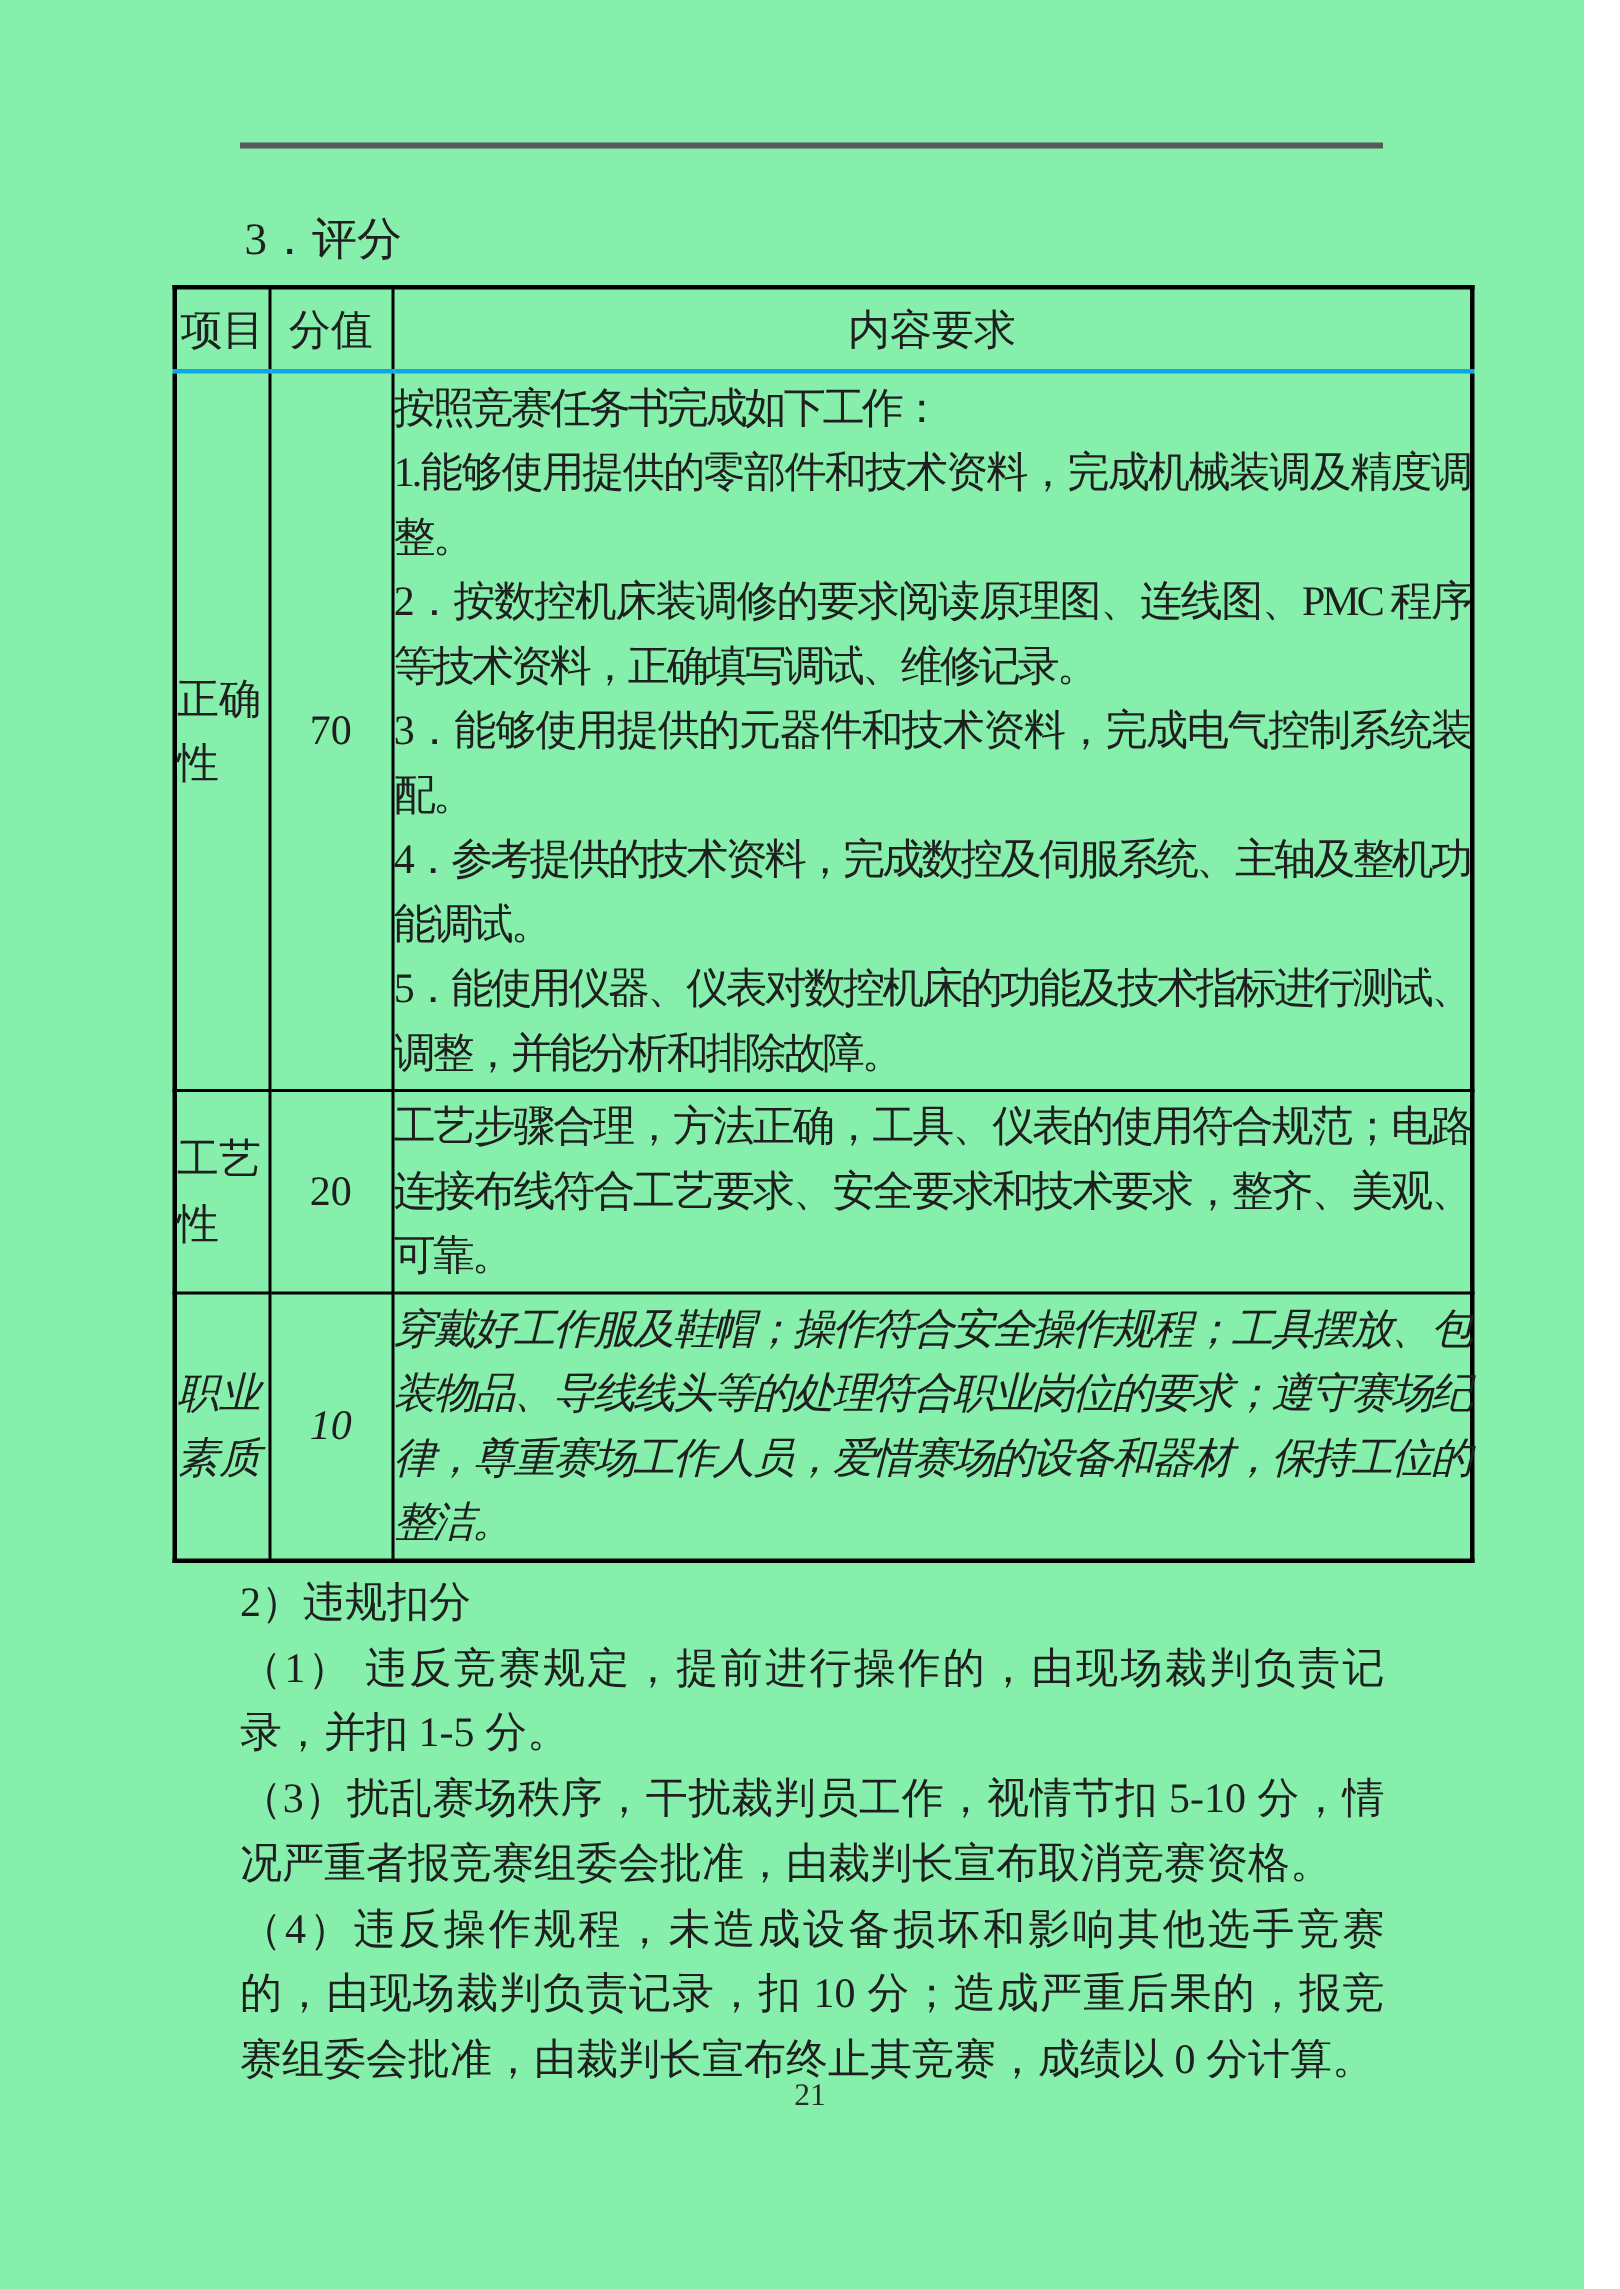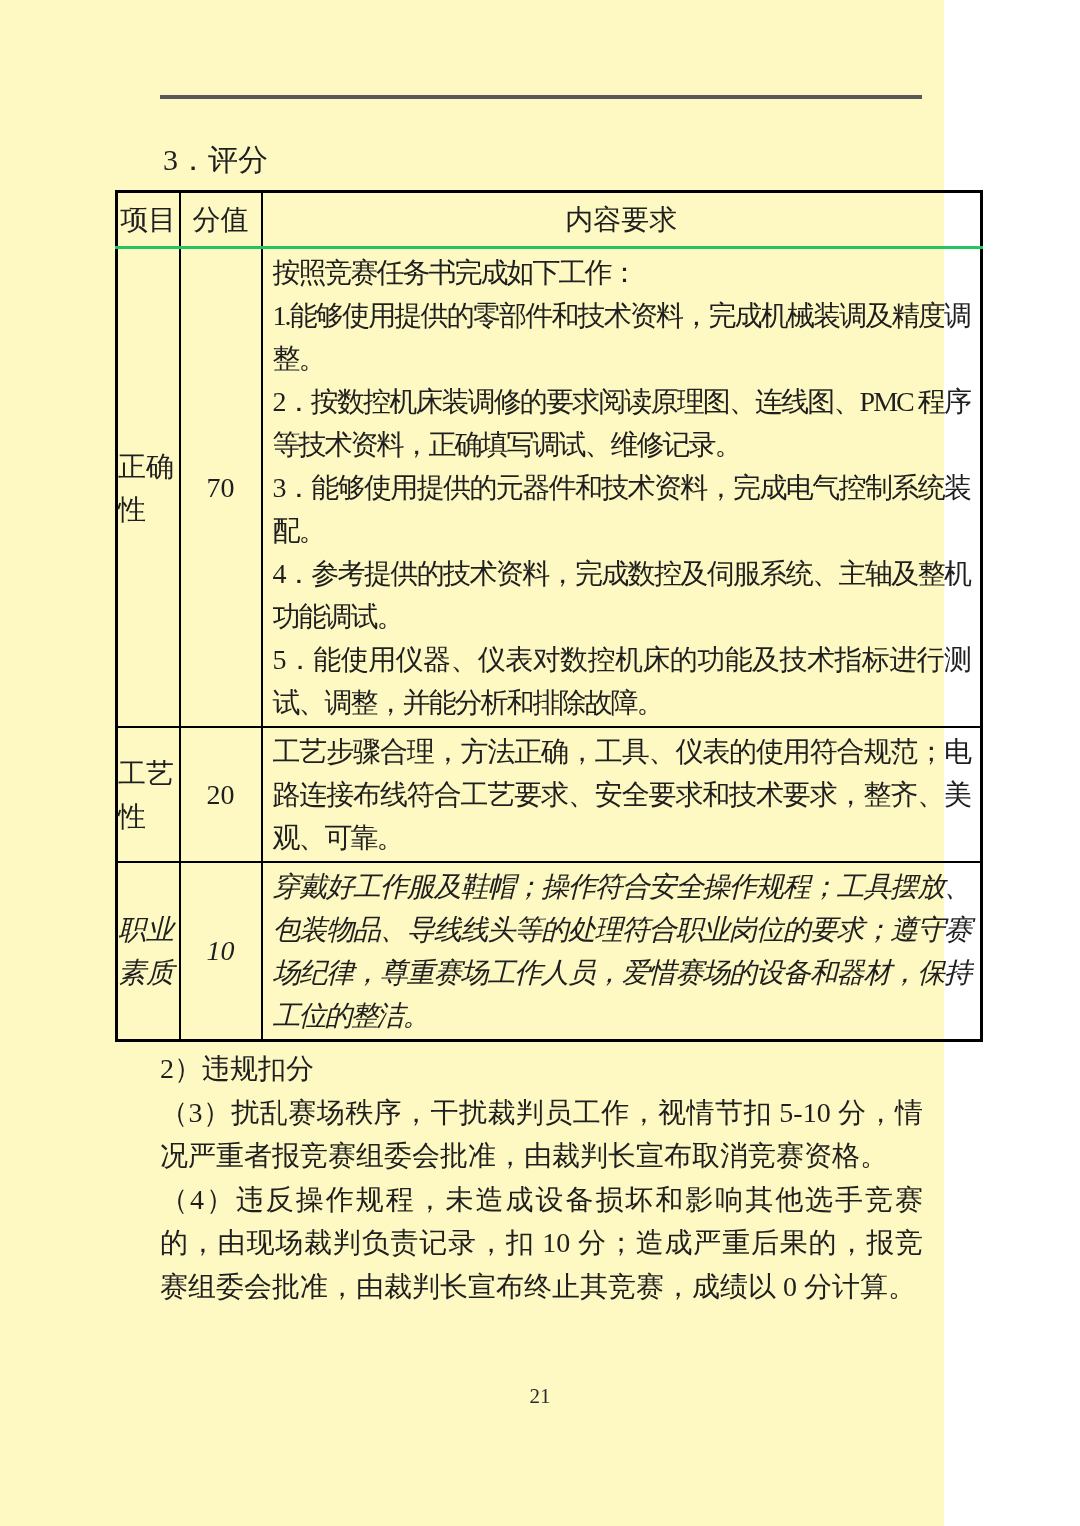--- a/index.html
+++ b/index.html
@@ -9,23 +9,23 @@
   body {
     width: 1080px;
     height: 1526px;
     background: #ffffff;
     font-family: "Liberation Serif", "DejaVu Serif", serif;
     color: #1f1f1f;
     overflow: hidden;
   }
   .page {
     position: relative;
-    width: 944px;
+    width: 1056px;
     height: 1526px;
-    background: #fef9c3;
+    background: #86efac;
   }
   .top-rule {
     position: absolute;
     left: 160px;
     top: 95px;
     width: 762px;
     height: 4px;
     background: #58595b;
   }
   .content {
@@ -57,37 +57,37 @@
   }
   table.scoring th, table.scoring td {
     border: 2px solid #000;
     font-weight: normal;
     font-size: 28px;
     vertical-align: middle;
   }
   table.scoring thead th {
     height: 51px;
     text-align: center;
-    border-bottom: 3px solid #22c55e;
+    border-bottom: 3px solid #0ea5e9;
   }
   col.c-item  { width: 63px; }
   col.c-score { width: 82px; }
   col.c-req   { width: 720px; }
   td.item-cell {
     text-align: left;
     line-height: 43px;
     padding: 0;
     margin-left: 36px;
   }
   td.score-cell {
     text-align: center;
     padding: 0;
   }
   td.content-cell {
-    padding: 2px 10px;
+    padding: 2px 0;
     font-size: 26px;
     letter-spacing: -2px;
     line-height: 43px;
     text-align: justify;
     vertical-align: middle;
   }
   td.content-cell .para { margin: 0; }
   tr.r0 td { height: 393px; }
   tr.r1 td { height: 84px; }
   tr.r2 td { height: 132px; font-style: italic; }
@@ -165,20 +165,21 @@
           <td class="content-cell">
               <p class="para">穿戴好工作服及鞋帽；操作符合安全操作规程；工具摆放、包装物品、导线线头等的处理符合职业岗位的要求；遵守赛场纪律，尊重赛场工作人员，爱惜赛场的设备和器材，保持工位的整洁。</p>
             </td>
         </tr>
       </tbody>
     </table>
 
     <div class="deduction">
       <p class="sub-heading">2）违规扣分</p>
       <div>
+          <p class="para">（1） 违反竞赛规定，提前进行操作的，由现场裁判负责记录，并扣 1-5 分。</p>
           <p class="para">（3）扰乱赛场秩序，干扰裁判员工作，视情节扣 5-10 分，情况严重者报竞赛组委会批准，由裁判长宣布取消竞赛资格。</p>
           <p class="para">（4）违反操作规程，未造成设备损坏和影响其他选手竞赛的，由现场裁判负责记录，扣 10 分；造成严重后果的，报竞赛组委会批准，由裁判长宣布终止其竞赛，成绩以 0 分计算。</p>
         </div>
     </div>
 
   </div>
 
   <div class="page-number">21</div>
 
 </div>

